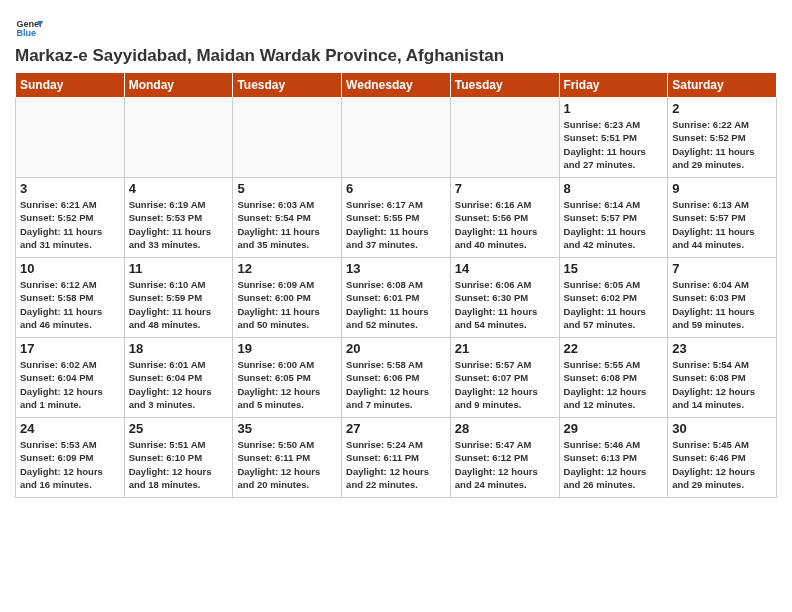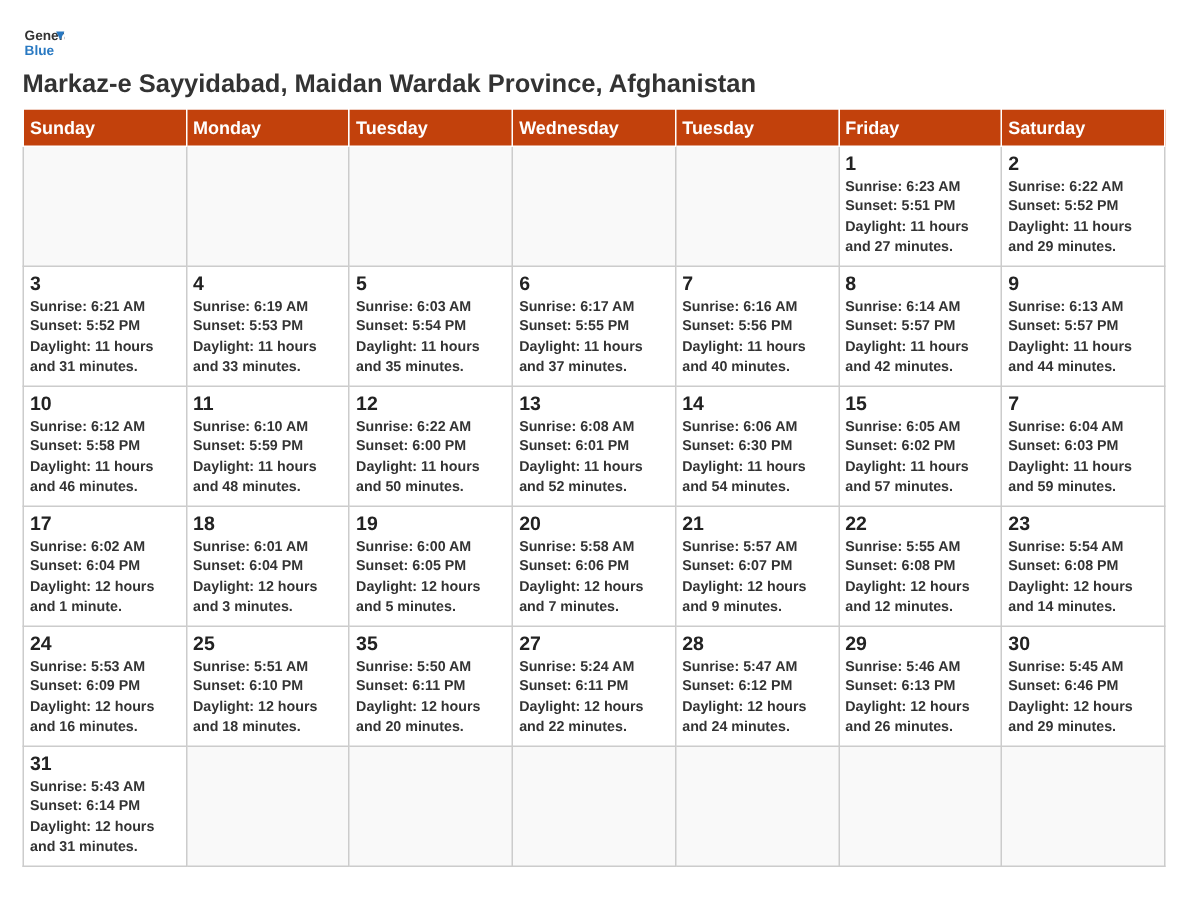--- a/index.html
+++ b/index.html
@@ -180,21 +180,21 @@
 Daylight: 11 hours and 46 minutes.</div>
         </td>
         <td>
           <span class="day-num">11</span>
           <div class="day-info">Sunrise: 6:10 AM
 Sunset: 5:59 PM
 Daylight: 11 hours and 48 minutes.</div>
         </td>
         <td>
           <span class="day-num">12</span>
-          <div class="day-info">Sunrise: 6:22 AM
+          <div class="day-info">Sunrise: 6:09 AM
 Sunset: 6:00 PM
 Daylight: 11 hours and 50 minutes.</div>
         </td>
         <td>
           <span class="day-num">13</span>
           <div class="day-info">Sunrise: 6:08 AM
 Sunset: 6:01 PM
 Daylight: 11 hours and 52 minutes.</div>
         </td>
         <td>
@@ -297,28 +297,14 @@
 Sunset: 6:13 PM
 Daylight: 12 hours and 26 minutes.</div>
         </td>
         <td>
           <span class="day-num">30</span>
           <div class="day-info">Sunrise: 5:45 AM
 Sunset: 6:46 PM
 Daylight: 12 hours and 29 minutes.</div>
         </td>
       </tr>
-      <tr>
-        <td>
-          <span class="day-num">31</span>
-          <div class="day-info">Sunrise: 5:43 AM
-Sunset: 6:14 PM
-Daylight: 12 hours and 31 minutes.</div>
-        </td>
-        <td class="empty"></td>
-        <td class="empty"></td>
-        <td class="empty"></td>
-        <td class="empty"></td>
-        <td class="empty"></td>
-        <td class="empty"></td>
-      </tr>
     </tbody>
 </table>
 
 </body></html>

